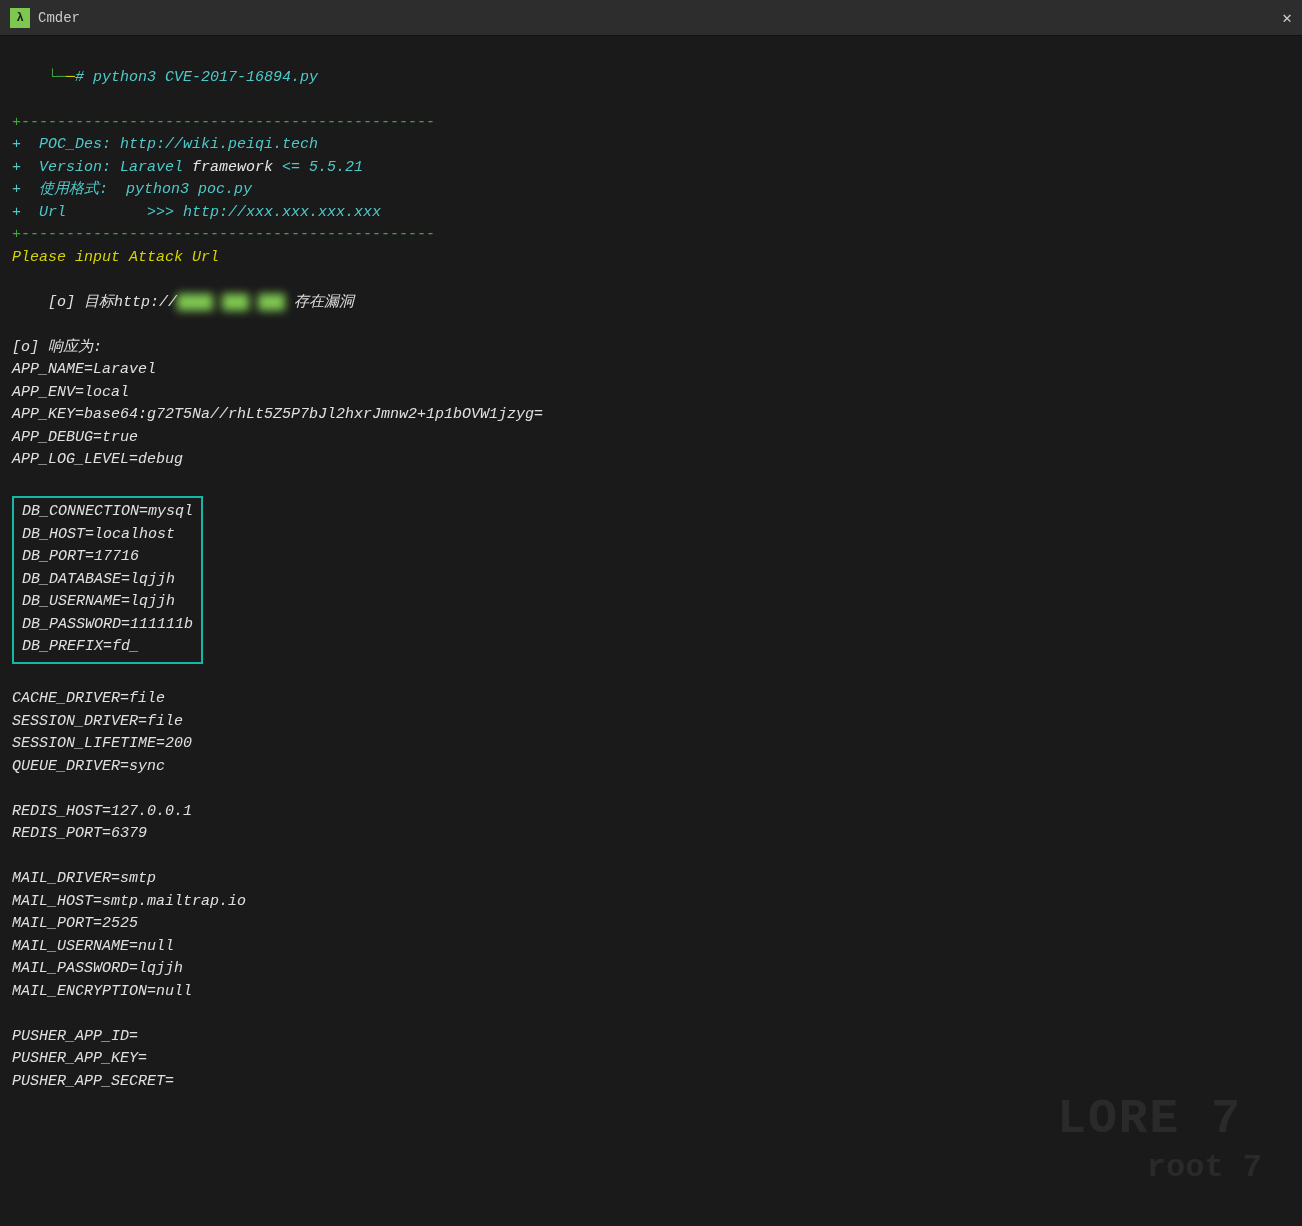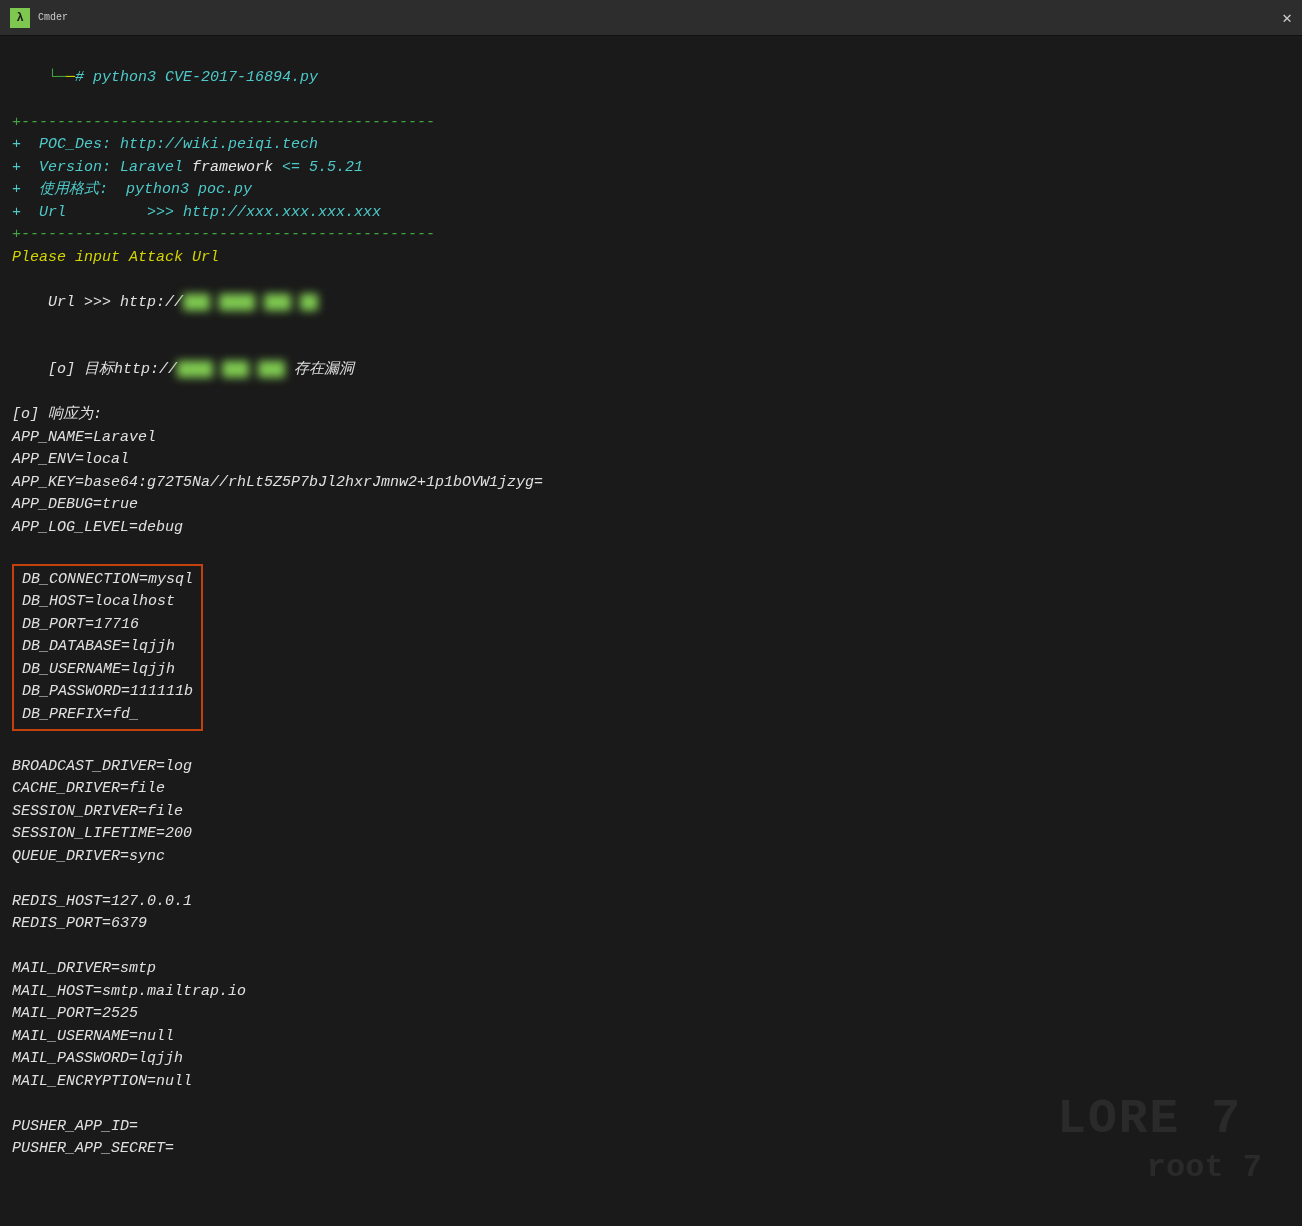--- a/index.html
+++ b/index.html
@@ -30,21 +30,21 @@
       justify-content: center;
       font-size: 12px;
       font-weight: bold;
       color: #1a1a1a;
       margin-right: 8px;
       flex-shrink: 0;
     }
 
     .title-bar-text {
       color: #ccc;
-      font-size: 10px;
+      font-size: 14px;
       flex: 1;
     }
 
     .title-bar-close {
       color: #ccc;
       font-size: 16px;
       cursor: pointer;
       font-weight: bold;
     }
 
@@ -116,53 +116,49 @@
   <div class="line c-cyan">+  POC_Des: http://wiki.peiqi.tech</div>
   <div class="line c-cyan">+  Version: Laravel <span style="color:#e5e5e5">framework</span> &lt;= 5.5.21</div>
   <div class="line c-cyan">+  使用格式:  python3 poc.py</div>
   <div class="line c-cyan">+  Url         &gt;&gt;&gt; http://xxx.xxx.xxx.xxx</div>
   <div class="line c-green">+----------------------------------------------</div>
 
   
   <div class="line c-yellow">Please input Attack Url</div>
 
   
-  <div class="line">
-    <span class="c-white">Url &gt;&gt;&gt; http://</span><span class="blurred-text">███ ████ ███ ██</span>
-  </div>
 
   
   <div class="line">
     <span class="c-white">[o] 目标http://</span><span class="blurred-text">████ ███ ███</span><span class="c-white"> 存在漏洞</span>
   </div>
 
   
   <div class="line c-white">[o] 响应为:</div>
   <div class="line c-white">APP_NAME=Laravel</div>
   <div class="line c-white">APP_ENV=local</div>
   <div class="line c-white">APP_KEY=base64:g72T5Na//rhLt5Z5P7bJl2hxrJmnw2+1p1bOVW1jzyg=</div>
   <div class="line c-white">APP_DEBUG=true</div>
   <div class="line c-white">APP_LOG_LEVEL=debug</div>
 
   <div class="line">&nbsp;</div>
 
   
-  <div style="display:inline-block; border: 2px solid #c2410c; padding: 3px 8px; margin: 2px 0;">
+  <div style="display:inline-block; border: 2px solid #14b8a6; padding: 3px 8px; margin: 2px 0;">
     <div class="line c-white">DB_CONNECTION=mysql</div>
     <div class="line c-white">DB_HOST=localhost</div>
     <div class="line c-white">DB_PORT=17716</div>
     <div class="line c-white">DB_DATABASE=lqjjh</div>
     <div class="line c-white">DB_USERNAME=lqjjh</div>
     <div class="line c-white">DB_PASSWORD=111111b</div>
     <div class="line c-white">DB_PREFIX=fd_</div>
   </div>
 
   <div class="line">&nbsp;</div>
 
-  <div class="line c-white">BROADCAST_DRIVER=log</div>
   <div class="line c-white">CACHE_DRIVER=file</div>
   <div class="line c-white">SESSION_DRIVER=file</div>
   <div class="line c-white">SESSION_LIFETIME=200</div>
   <div class="line c-white">QUEUE_DRIVER=sync</div>
 
   <div class="line">&nbsp;</div>
 
   <div class="line c-white">REDIS_HOST=127.0.0.1</div>
   <div class="line c-white">REDIS_PORT=6379</div>
 
@@ -171,20 +167,21 @@
   <div class="line c-white">MAIL_DRIVER=smtp</div>
   <div class="line c-white">MAIL_HOST=smtp.mailtrap.io</div>
   <div class="line c-white">MAIL_PORT=2525</div>
   <div class="line c-white">MAIL_USERNAME=null</div>
   <div class="line c-white">MAIL_PASSWORD=lqjjh</div>
   <div class="line c-white">MAIL_ENCRYPTION=null</div>
 
   <div class="line">&nbsp;</div>
 
   <div class="line c-white">PUSHER_APP_ID=</div>
+  <div class="line c-white">PUSHER_APP_KEY=</div>
   <div class="line c-white">PUSHER_APP_SECRET=</div>
   
 
   
   
   
 
 </div>
 
 <div class="watermark">LORE 7</div>

